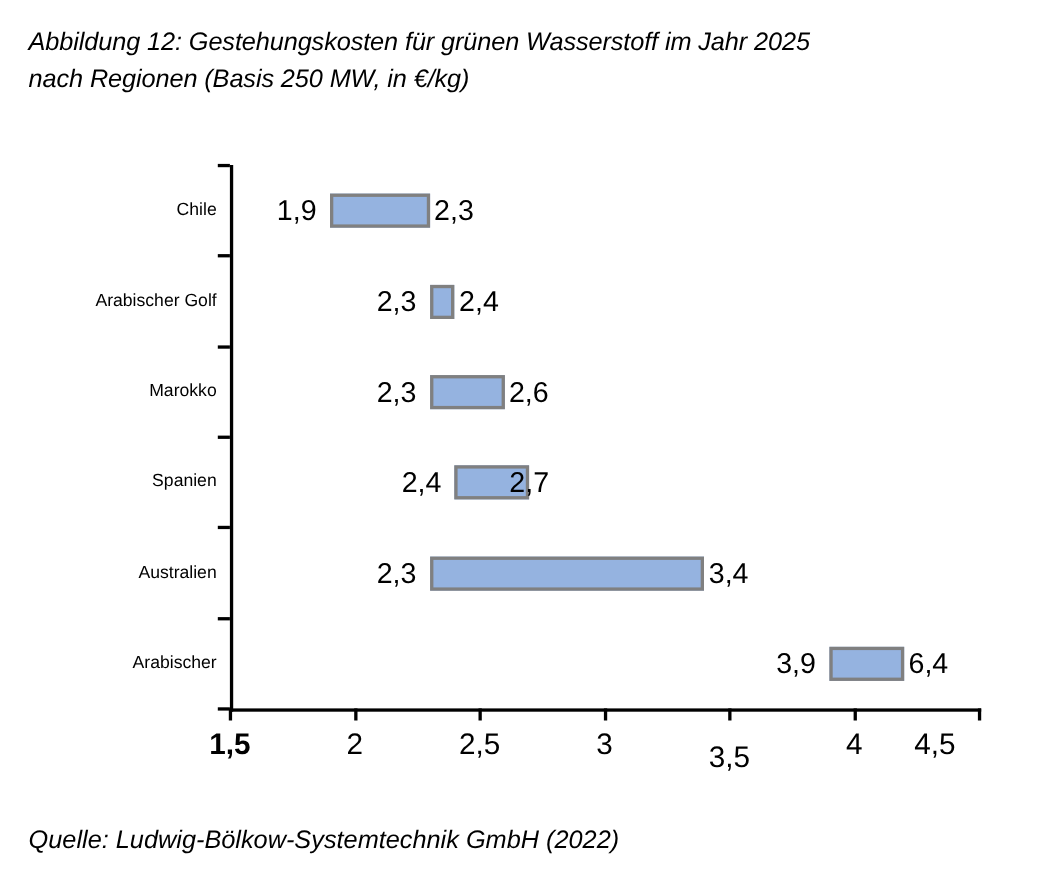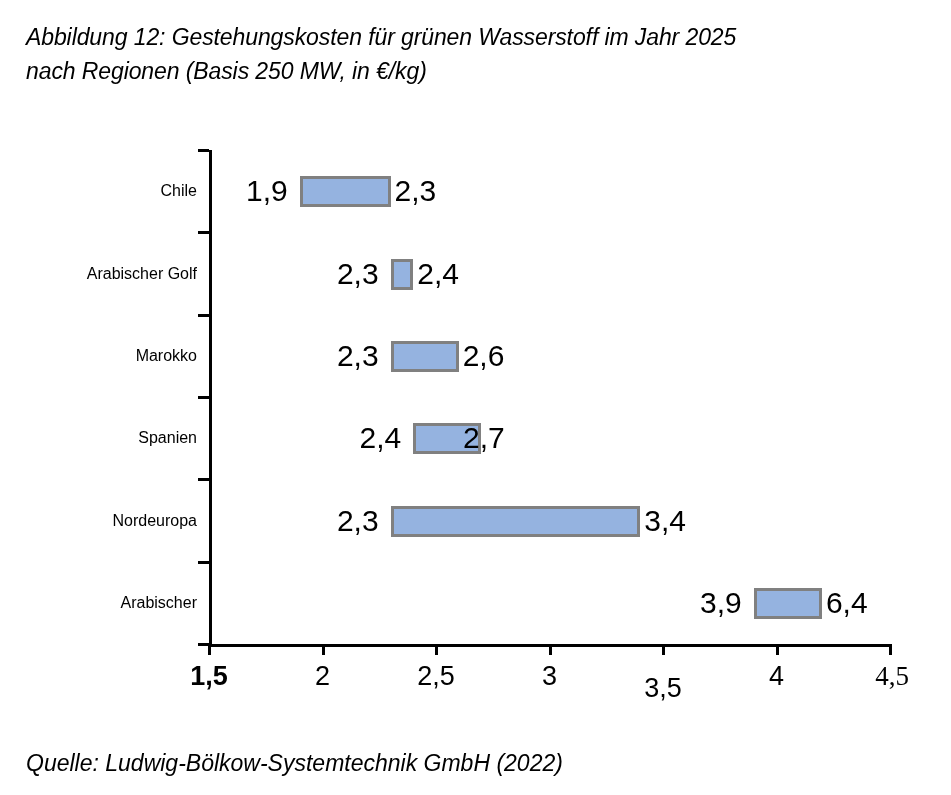--- a/index.html
+++ b/index.html
@@ -108,21 +108,21 @@
   .bar {
     position: absolute;
     height: 31px;
     background: #95b3e0;
     border: 3px solid #808080;
     box-sizing: border-box;
     margin-top: -15px;
   }
   .bar-value {
     position: absolute;
-    font-size: 30px;
+    font-size: 26px;
     line-height: 30px;
     margin-top: -15px;
     white-space: nowrap;
   }
   .bar-value.low  { text-align: right; }
   .bar-value.high { text-align: left; }
 </style>
 </head>
 <body>
 
@@ -152,38 +152,38 @@
       <div class="x-tick" style="left: 775.5px;"></div>
       <div class="x-tick" style="left: 889px;"></div>
     </div>
   <div id="x-tick-labels">
       <div class="x-tick-label" style="left: 209px; font-weight: bold;">1,5</div>
       <div class="x-tick-label" style="left: 322.5px;">2</div>
       <div class="x-tick-label" style="left: 436px;">2,5</div>
       <div class="x-tick-label" style="left: 549.5px;">3</div>
       <div class="x-tick-label" style="left: 663px; margin-top: 12px;">3,5</div>
       <div class="x-tick-label" style="left: 776.5px;">4</div>
-      <div class="x-tick-label" style="left: 892px; font-family: Liberation Serif, serif;">4,5</div>
+      <div class="x-tick-label" style="left: 850px;">4,5</div>
     </div>
 
   <div id="cat-labels">
       <div class="cat-label-wrap" style="top: 87.1667px;">
         <div class="cat-label">Chile</div>
       </div>
       <div class="cat-label-wrap" style="top: 169.5px;">
         <div class="cat-label">Arabischer Golf</div>
       </div>
       <div class="cat-label-wrap" style="top: 251.833px;">
         <div class="cat-label">Marokko</div>
       </div>
       <div class="cat-label-wrap" style="top: 334.167px;">
         <div class="cat-label">Spanien</div>
       </div>
       <div class="cat-label-wrap" style="top: 416.5px;">
-        <div class="cat-label">Nordeuropa</div>
+        <div class="cat-label">Australien</div>
       </div>
       <div class="cat-label-wrap" style="top: 498.833px;">
         <div class="cat-label">Arabischer</div>
       </div>
     </div>
   <div id="bars">
       <div class="bar" style="left: 299.8px; width: 90.8px; top: 87.1667px; background: rgb(149, 179, 224); border-color: rgb(128, 128, 128);"></div>
       <div class="bar-value low" style="top: 87.1667px; left: 229.8px; width: 58px;">1,9</div>
       <div class="bar-value high" style="top: 87.1667px; left: 394.6px;">2,3</div>
       <div class="bar" style="left: 390.6px; width: 22.7px; top: 169.5px; background: rgb(149, 179, 224); border-color: rgb(128, 128, 128);"></div>

